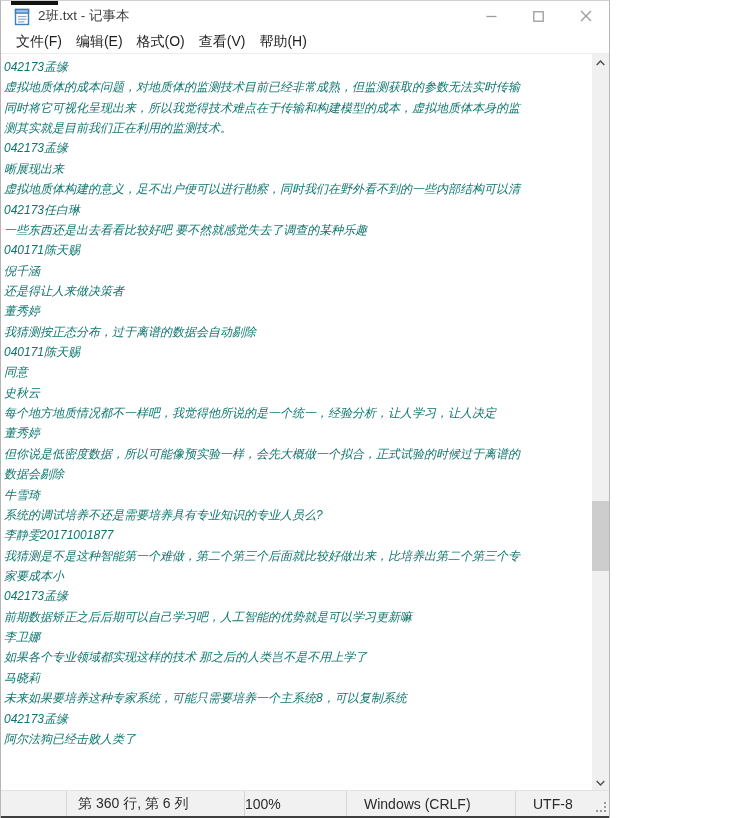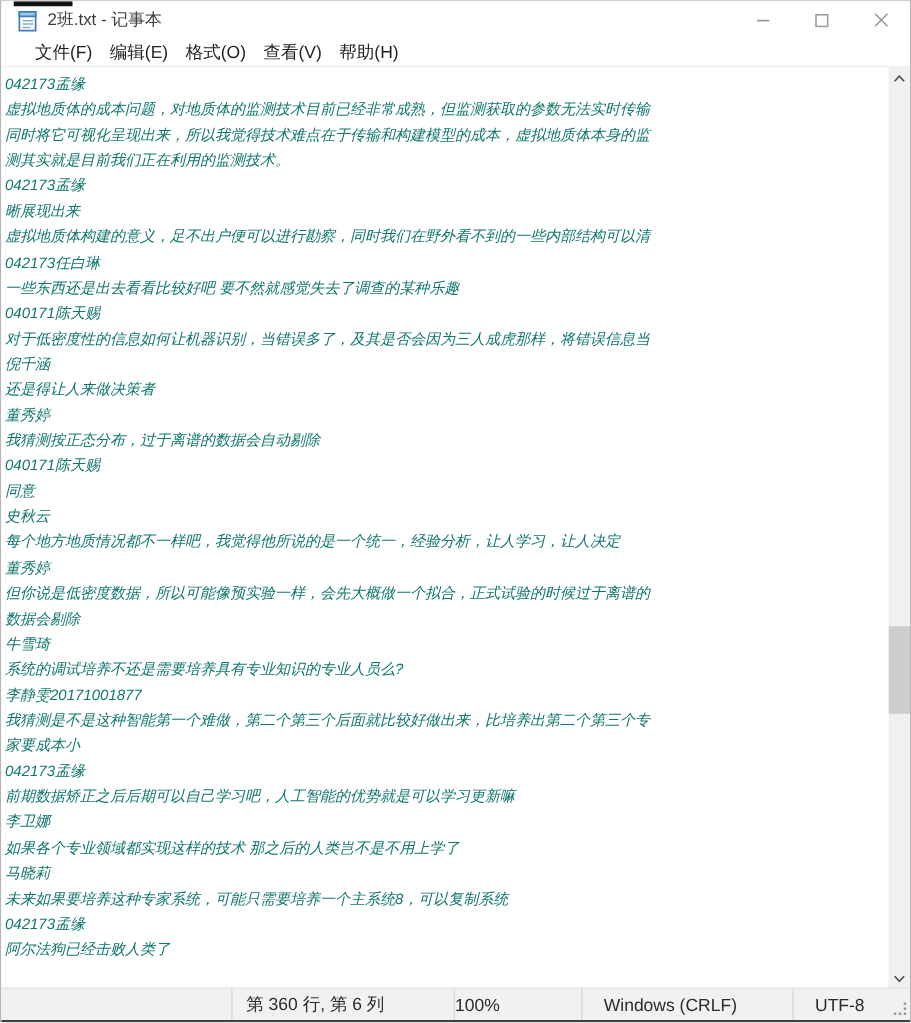--- a/index.html
+++ b/index.html
@@ -1,36 +1,36 @@
 <!DOCTYPE html>
 <html><head>
 <meta charset="utf-8">
 <style>
   * { margin: 0; padding: 0; box-sizing: border-box; }
   html, body { width: 729px; height: 818px; font-family: "Liberation Sans", "DejaVu Sans", sans-serif; }
   .window {
-    position: relative; width: 729px; height: 818px;
+    position: relative; width: 610px; height: 818px;
     background: #ffffff;
     border-left: 1px solid #b6b6b6; border-right: 1px solid #b6b6b6;
     border-top: 1px solid #cfcfcf;
     overflow: hidden;
   }
   
   .top-artifact { position: absolute; left: 10px; top: 0; width: 47px; height: 4px; background: #121212; z-index: 5; }
 
   
   .titlebar { position: absolute; left: 0; top: 0; width: 100%; height: 30px; background: #ffffff; display: flex; align-items: center; }
   .app-icon { width: 17px; height: 19px; margin-left: 13px; flex: 0 0 auto; }
   .title-text { margin-left: 7px; font-size: 13.5px; color: #3c3c3c; white-space: nowrap; }
   .win-buttons { position: absolute; right: 0; top: 0; height: 30px; display: flex; }
   .win-btn { width: 47px; height: 30px; display: flex; align-items: center; justify-content: center; background: transparent; border: none; cursor: default; }
   .win-btn svg { display: block; }
 
   
-  .menubar { position: absolute; left: 0; top: 30px; width: 100%; height: 23px; background: #ffffff; display: flex; align-items: center; padding-left: 20px; border-bottom: 1px solid #ececec; }
+  .menubar { position: absolute; left: 0; top: 30px; width: 100%; height: 23px; background: #ffffff; display: flex; align-items: center; padding-left: 8px; border-bottom: 1px solid #ececec; }
   .menu-item { font-size: 14px; color: #1f1f1f; padding: 2px 7px; white-space: nowrap; }
 
   
   .editor { position: absolute; left: 0; top: 53px; width: 712px; height: 737px; background: #ffffff; overflow: hidden; padding: 3px 0 0 3px; }
   .line { height: 20.36px; line-height: 20.36px; font-size: 12px; color: #0f766e; white-space: pre; overflow: hidden; letter-spacing: 0; font-style: italic; }
 
   
   .scrollbar { position: absolute; right: 0; top: 53px; width: 17px; height: 737px; background: #f0f0f0; }
   .scroll-arrow { position: absolute; left: 0; width: 17px; height: 17px; display: flex; align-items: center; justify-content: center; background: #f0f0f0; }
   .scroll-arrow.up { top: 0; }
@@ -103,21 +103,20 @@
   <div class="line">042173孟缘</div>
       <div class="line">虚拟地质体的成本问题，对地质体的监测技术目前已经非常成熟，但监测获取的参数无法实时传输</div>
       <div class="line">同时将它可视化呈现出来，所以我觉得技术难点在于传输和构建模型的成本，虚拟地质体本身的监</div>
       <div class="line">测其实就是目前我们正在利用的监测技术。</div>
       <div class="line">042173孟缘</div>
       <div class="line">晰展现出来</div>
       <div class="line">虚拟地质体构建的意义，足不出户便可以进行勘察，同时我们在野外看不到的一些内部结构可以清</div>
       <div class="line">042173任白琳</div>
       <div class="line">一些东西还是出去看看比较好吧 要不然就感觉失去了调查的某种乐趣</div>
       <div class="line">040171陈天赐</div>
-      <div class="line">对于低密度性的信息如何让机器识别，当错误多了，及其是否会因为三人成虎那样，将错误信息当</div>
       <div class="line">倪千涵</div>
       <div class="line">还是得让人来做决策者</div>
       <div class="line">董秀婷</div>
       <div class="line">我猜测按正态分布，过于离谱的数据会自动剔除</div>
       <div class="line">040171陈天赐</div>
       <div class="line">同意</div>
       <div class="line">史秋云</div>
       <div class="line">每个地方地质情况都不一样吧，我觉得他所说的是一个统一，经验分析，让人学习，让人决定</div>
       <div class="line">董秀婷</div>
       <div class="line">但你说是低密度数据，所以可能像预实验一样，会先大概做一个拟合，正式试验的时候过于离谱的</div>

